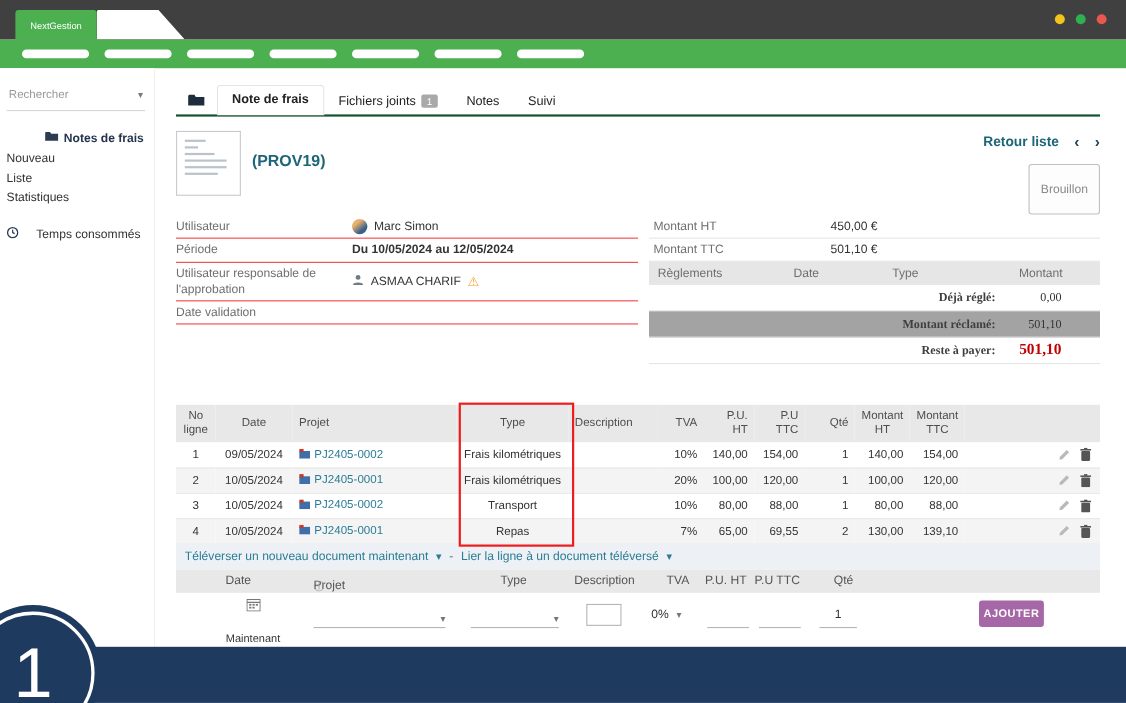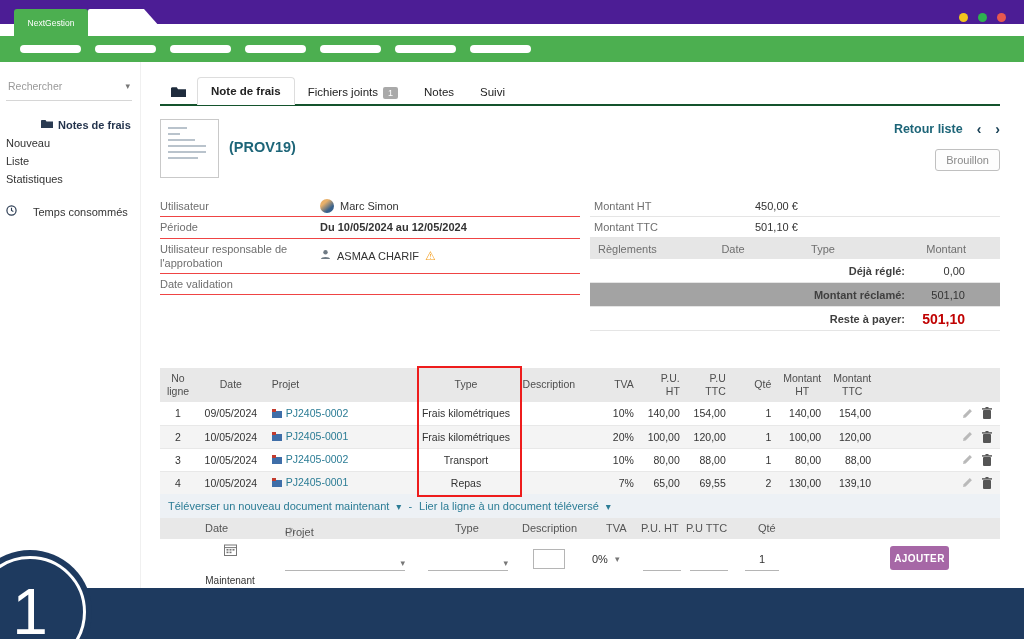--- a/index.html
+++ b/index.html
@@ -1,21 +1,21 @@
 <!DOCTYPE html>
 <html><head>
 <meta charset="utf-8">
 <style>
   * { margin:0; padding:0; box-sizing:border-box; }
   html,body { background:#fff; }
   body { font-family:"Liberation Sans","DejaVu Sans",sans-serif; }
   .screen { position:relative; width:1024px; height:639px; overflow:hidden; background:#fff; font-size:11px; color:#333; }
 
   
-  .topbar { position:absolute; left:0; top:0; width:100%; height:24px; background:#4c1d95; }
+  .topbar { position:absolute; left:0; top:0; width:100%; height:36px; background:#404040; }
   .brand-tab { position:absolute; left:14px; top:9px; width:74px; height:27px; background:#4caf50; color:#fff;
                font-size:8.5px; display:flex; align-items:center; justify-content:center; border-radius:3px 3px 0 0; }
   .white-tab { position:absolute; left:88px; top:9px; width:80px; height:27px; background:#fff;
                clip-path:polygon(0 0,70% 0,100% 100%,0 100%); border-radius:2px 0 0 0; }
   .dots { position:absolute; right:18px; top:13px; display:flex; gap:10px; }
   .dot { width:9px; height:9px; border-radius:50%; }
   .dot.y { background:#f2c51d; } .dot.g { background:#2eb150; } .dot.r { background:#e8584f; }
 
   
   .menubar { position:absolute; left:0; top:36px; width:100%; height:26px; background:#4caf50;
@@ -42,40 +42,40 @@
 
   
   .thumb { position:absolute; left:160px; top:119px; width:59px; height:59px; border:1px solid #c9c9c9;
            background:#fff; padding:7px; }
   .thumb .ln { height:2px; background:#b9c3cc; margin-bottom:4px; }
   .title { position:absolute; left:229px; top:139px; font-size:14.5px; font-weight:bold; color:#1d6578; }
   .backrow { position:absolute; right:24px; top:121px; display:flex; align-items:center; gap:14px; }
   .back-link { color:#1d6578; font-weight:bold; font-size:12.5px; cursor:pointer; }
   .chev { color:#173f54; font-weight:bold; font-size:14px; cursor:pointer; }
   .status-btn { position:absolute; right:24px; top:149px; border:1px solid #c0c0c0; background:#fdfdfd;
-                color:#8a8a8a; font-size:11px; padding:4px 10px; border-radius:3px; }
+                color:#8a8a8a; font-size:11px; padding:16px 10px; border-radius:3px; }
 
   
   .dleft { position:absolute; left:160px; top:196px; width:420px; }
   .drow { display:flex; border-bottom:1px solid #ef4444; padding:3px 0; min-height:21px; align-items:center; }
   .dlabel { width:160px; color:#6f6f6f; padding-right:8px; line-height:1.3; }
   .dval { flex:1; display:flex; align-items:center; gap:6px; color:#333; }
   .dval.bold { font-weight:bold; }
   .avatar { width:14px; height:14px; border-radius:50%; background:linear-gradient(140deg,#e8b06a 30%,#38618c 70%); display:inline-block; }
   .warn { color:#f49d1a; font-size:12px; }
 
   
   .dright { position:absolute; left:590px; top:196px; width:410px; }
   .arow { display:flex; border-bottom:1px solid #e5e5e5; padding:3px 0 3px 4px; min-height:21px; align-items:center; }
   .alabel { width:161px; color:#6f6f6f; }
   .reghead { display:grid; grid-template-columns:90px 90px 90px 1fr; background:#e6e6e6; color:#6f6f6f;
              height:21px; align-items:center; padding-left:8px; }
   .reghead .c { text-align:center; }
   .reghead .r { text-align:right; padding-right:34px; }
-  .trow { display:flex; align-items:center; border-bottom:1px solid #e5e5e5; min-height:24px; }
+  .trow { display:flex; align-items:center; border-bottom:1px solid #e5e5e5; min-height:24px;font-family:Liberation Serif, serif; }
   .trow.alt { background:#a3a3a3; }
   .trow .tl { flex:1; text-align:right; padding-right:95px; font-weight:bold; color:#3f3f3f; }
   .trow .tv { width:95px; margin-left:-95px; text-align:right; padding-right:35px; }
   .trow.due .tv { color:#c00202; font-weight:bold; font-size:14px; }
 
   
   .items { position:absolute; left:160px; top:368px; width:840px; border-collapse:collapse; font-size:10.5px; }
   .items th { background:#e8e8e8; color:#4e4e4e; font-weight:normal; height:34px; padding:3px 6px; line-height:1.25; }
   .items td { border-bottom:1px solid #e8e8e8; padding:0 6px; height:23px; color:#333; }
   .items tbody tr:nth-child(even) { background:#f4f4f4; }

